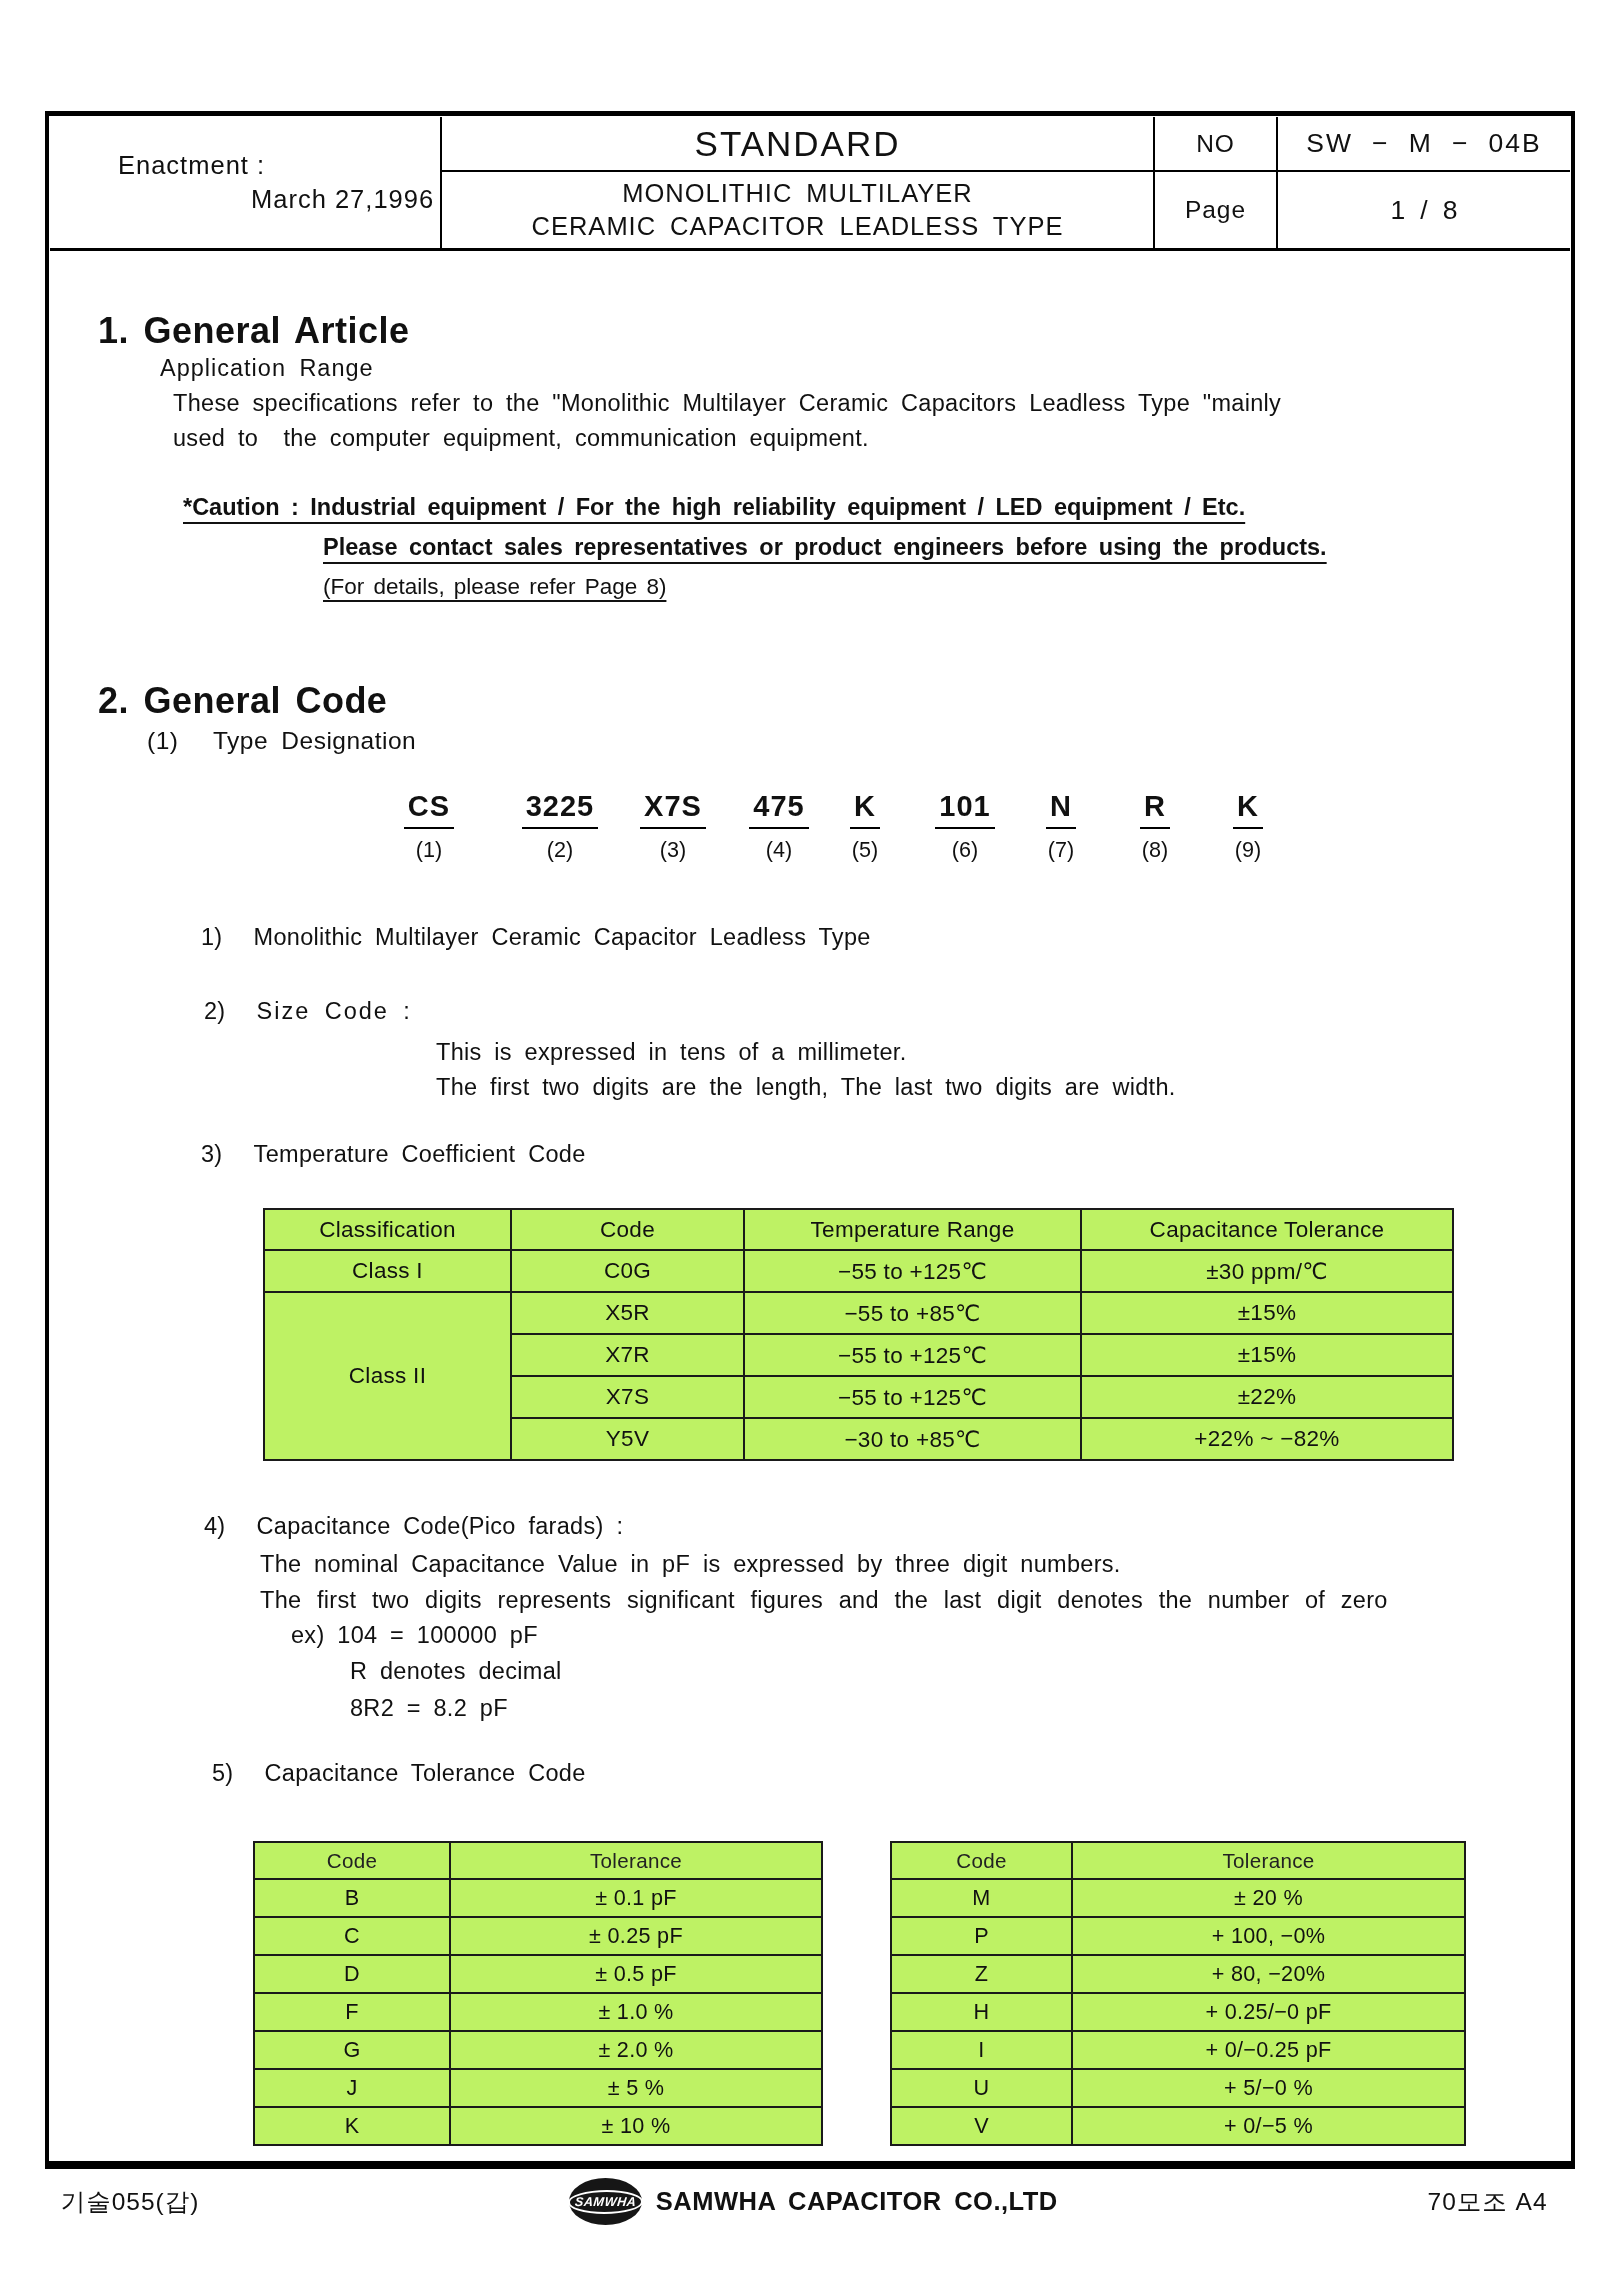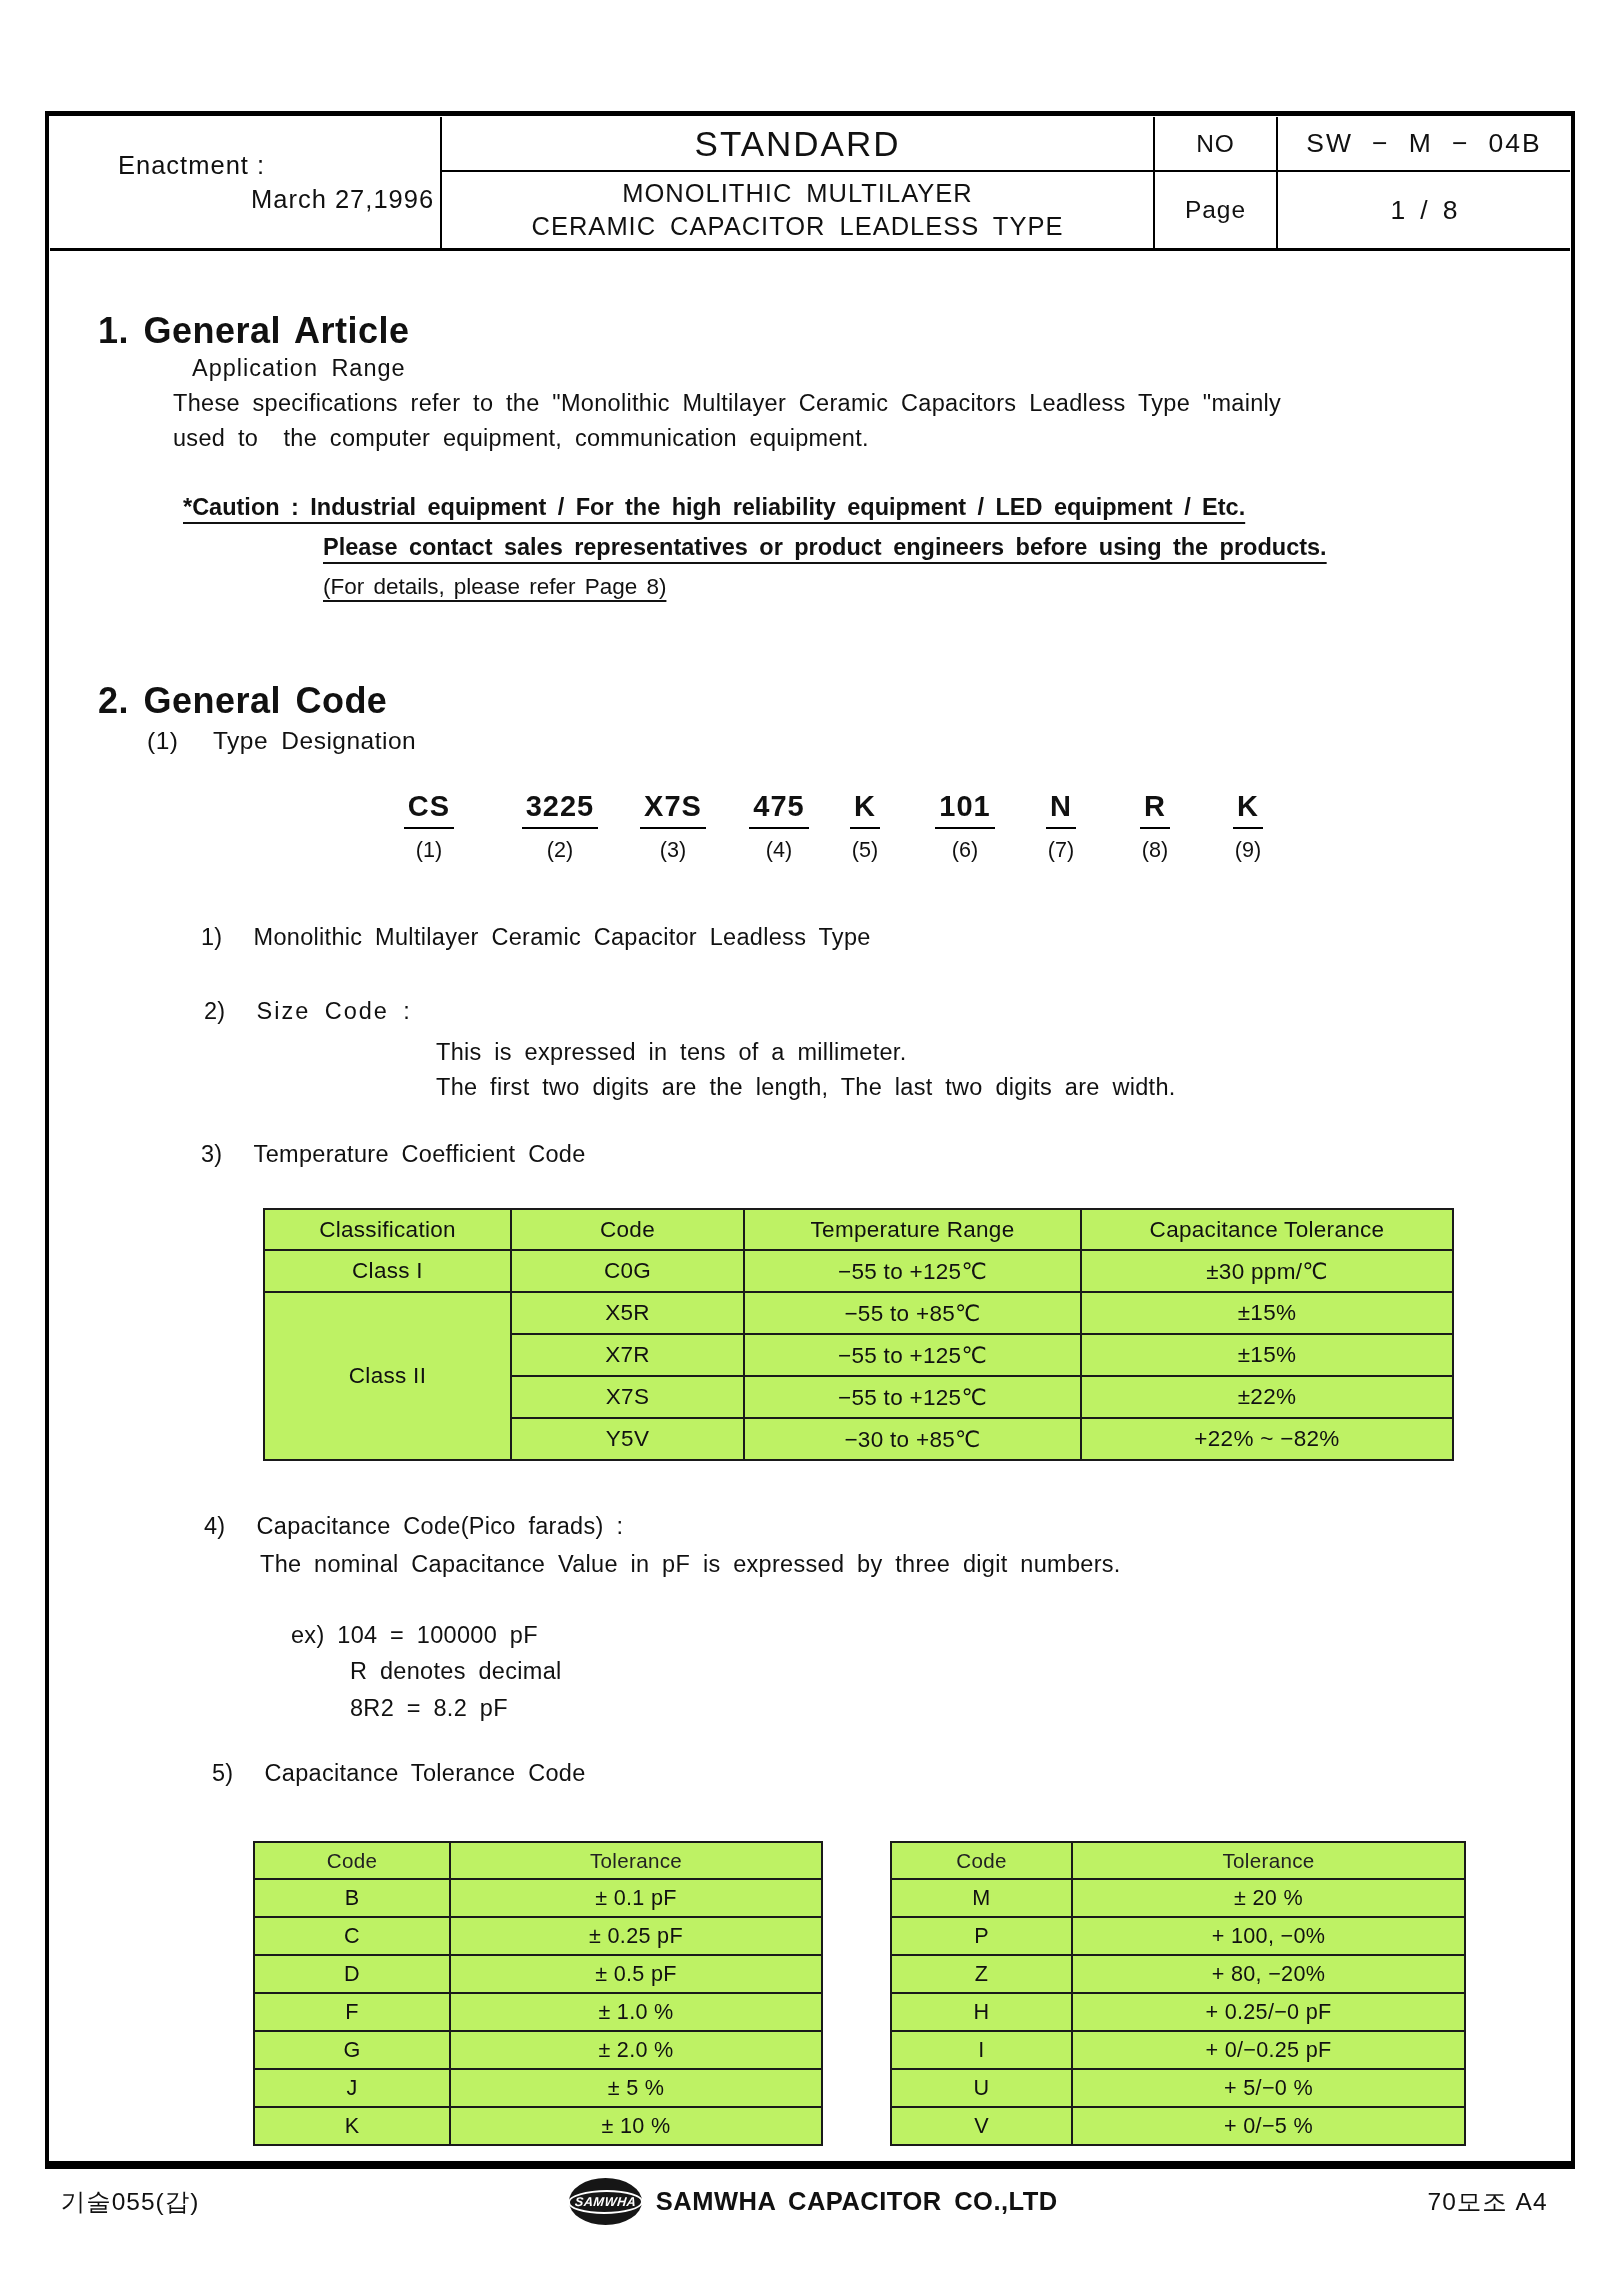--- a/index.html
+++ b/index.html
@@ -89,21 +89,21 @@
     <div class="hcell cell-noval">SW − M − 04B</div>
     <div class="hcell cell-sub">
       <div>MONOLITHIC MULTILAYER</div>
       <div>CERAMIC CAPACITOR LEADLESS TYPE</div>
     </div>
     <div class="hcell cell-page">Page</div>
     <div class="hcell cell-pageval">1 / 8</div>
   </div>
 
   <div class="abs h1" style="left:98px;top:310px;">1. General Article</div>
-  <div class="abs t24" style="left:160px;top:355px;letter-spacing:1px;margin-left:32px;">Application Range</div>
+  <div class="abs t24" style="left:160px;top:355px;letter-spacing:1px;">Application Range</div>
   <div class="abs t24" style="left:173px;top:390px;">These specifications refer to the "Monolithic Multilayer Ceramic Capacitors Leadless Type "mainly</div>
   <div class="abs caution" style="left:183px;top:494px;">*Caution : Industrial equipment / For the high reliability equipment / LED equipment / Etc.</div>
 
   <div class="abs t24" style="left:173px;top:425px;">used to  the computer equipment, communication equipment.</div>
   <div class="abs caution" style="left:323px;top:534px;">Please contact sales representatives or product engineers before using the products.</div>
   <div class="abs caution caution3" style="left:323px;top:574px;">(For details, please refer Page 8)</div>
 
   <div class="abs h1" style="left:98px;top:680px;">2. General Code</div>
   <div class="abs t25 numline" style="left:147px;top:727px;gap:33px;">
     <span class="num">(1)</span>
@@ -206,20 +206,21 @@
       <td>+22% ~ −82%</td>
     </tr>
   </tbody>
     </table>
 
   <div class="abs t24 numline" style="left:204px;top:1513px;">
     <span class="num">4)</span>
     <span>Capacitance Code(Pico farads) :</span>
   </div>
   <div class="abs t24" style="left:260px;top:1551px;">The nominal Capacitance Value in pF is expressed by three digit numbers.</div>
+  <div class="abs t24" style="left:260px;top:1587px;word-spacing:8.8px;">The first two digits represents significant figures and the last digit denotes the number of zero</div>
   <div class="abs t24" style="left:291px;top:1622px;">ex) 104 = 100000 pF</div>
   <div class="abs t24" style="left:350px;top:1658px;">R denotes decimal</div>
   <div class="abs t24" style="left:350px;top:1695px;">8R2 = 8.2 pF</div>
 
   <div class="abs t24 numline" style="left:212px;top:1760px;">
     <span class="num">5)</span>
     <span>Capacitance Tolerance Code</span>
   </div>
 
   <table class="s-table" style="left:253px;top:1841px;width:570px;">

